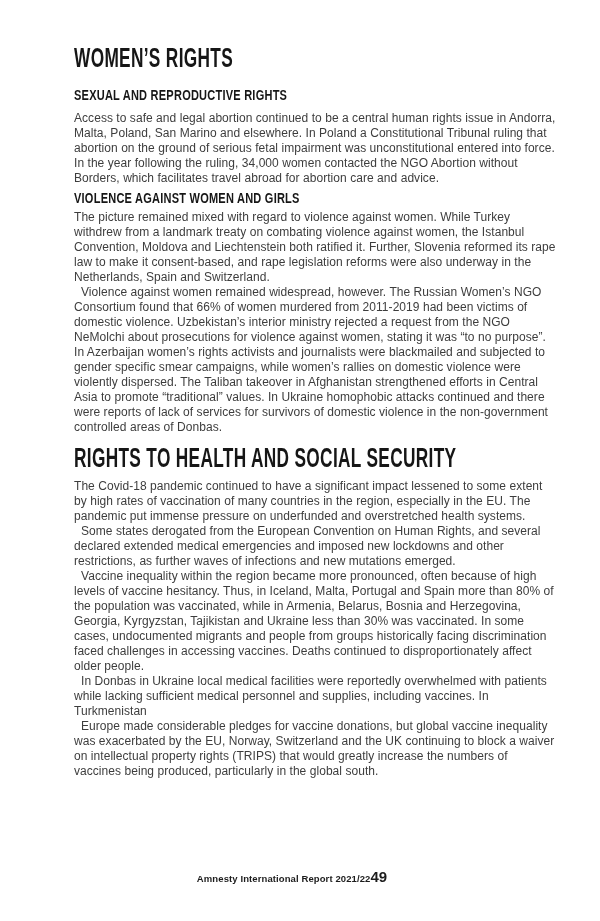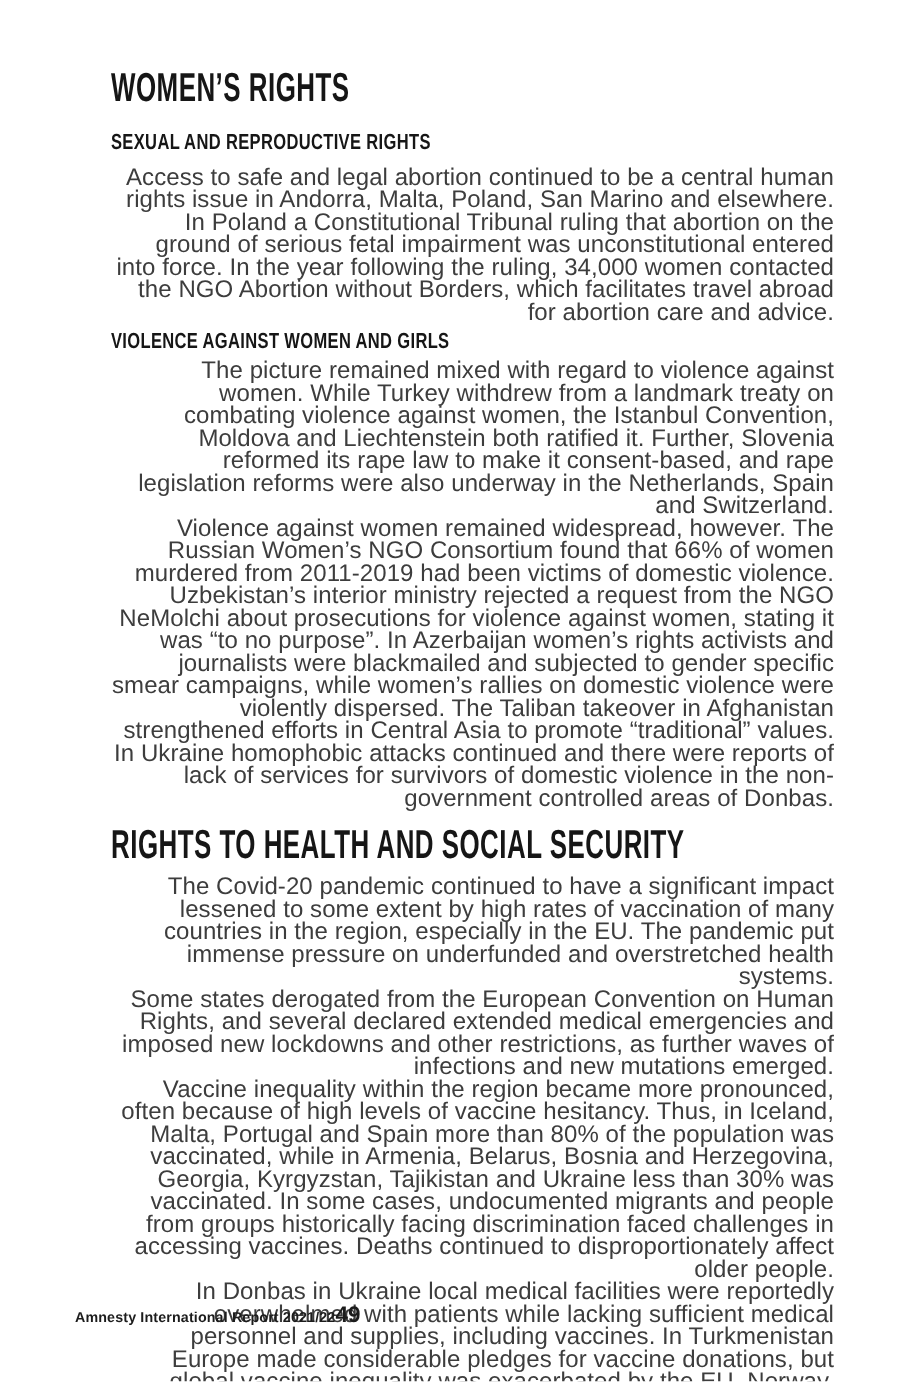--- a/index.html
+++ b/index.html
@@ -46,36 +46,36 @@
     transform: scaleX(0.76);
     transform-origin: 0 50%;
     white-space: nowrap;
   }
   .h2.later {
     margin-top: 5px;
     margin-bottom: 5px;
   }
   .body-text p {
     margin: 0;
-    font-size: 16px;
+    font-size: 12px;
     line-height: 15px;
     color: #3d3d3d;
     letter-spacing: 0.05px;
-    text-align: right;
+    text-align: left;
   }
   .body-text p.indent {
     text-indent: 7px;
   }
   .footer {
     position: absolute;
     left: 50px;
     right: 66px;
     top: 868px;
     display: flex;
-    justify-content: flex-start;
+    justify-content: center;
     align-items: baseline;
   }
   .footer .report-title {
     font-size: 9.5px;
     font-weight: 700;
     color: #1c1c1c;
     letter-spacing: 0.1px;
   }
   .footer .page-number {
     font-size: 15px;
@@ -97,21 +97,21 @@
     </div>
 
     <h2 class="h2 later">VIOLENCE AGAINST WOMEN AND GIRLS</h2>
     <div class="body-text">
       <p>The picture remained mixed with regard to violence against women. While Turkey withdrew from a landmark treaty on combating violence against women, the Istanbul Convention, Moldova and Liechtenstein both ratified it. Further, Slovenia reformed its rape law to make it consent-based, and rape legislation reforms were also underway in the Netherlands, Spain and Switzerland.</p>
       <p class="indent">Violence against women remained widespread, however. The Russian Women’s NGO Consortium found that 66% of women murdered from 2011-2019 had been victims of domestic violence. Uzbekistan’s interior ministry rejected a request from the NGO NeMolchi about prosecutions for violence against women, stating it was “to no purpose”. In Azerbaijan women’s rights activists and journalists were blackmailed and subjected to gender specific smear campaigns, while women’s rallies on domestic violence were violently dispersed. The Taliban takeover in Afghanistan strengthened efforts in Central Asia to promote “traditional” values. In Ukraine homophobic attacks continued and there were reports of lack of services for survivors of domestic violence in the non-government controlled areas of Donbas.</p>
     </div>
 
     <h1 class="h1 second">RIGHTS TO HEALTH AND SOCIAL SECURITY</h1>
     <div class="body-text">
-      <p>The Covid-20 pandemic continued to have a significant impact lessened to some extent by high rates of vaccination of many countries in the region, especially in the EU. The pandemic put immense pressure on underfunded and overstretched health systems.</p>
+      <p>The Covid-18 pandemic continued to have a significant impact lessened to some extent by high rates of vaccination of many countries in the region, especially in the EU. The pandemic put immense pressure on underfunded and overstretched health systems.</p>
       <p class="indent">Some states derogated from the European Convention on Human Rights, and several declared extended medical emergencies and imposed new lockdowns and other restrictions, as further waves of infections and new mutations emerged.</p>
       <p class="indent">Vaccine inequality within the region became more pronounced, often because of high levels of vaccine hesitancy. Thus, in Iceland, Malta, Portugal and Spain more than 80% of the population was vaccinated, while in Armenia, Belarus, Bosnia and Herzegovina, Georgia, Kyrgyzstan, Tajikistan and Ukraine less than 30% was vaccinated. In some cases, undocumented migrants and people from groups historically facing discrimination faced challenges in accessing vaccines. Deaths continued to disproportionately affect older people.</p>
       <p class="indent">In Donbas in Ukraine local medical facilities were reportedly overwhelmed with patients while lacking sufficient medical personnel and supplies, including vaccines. In Turkmenistan</p>
       <p class="indent">Europe made considerable pledges for vaccine donations, but global vaccine inequality was exacerbated by the EU, Norway, Switzerland and the UK continuing to block a waiver on intellectual property rights (TRIPS) that would greatly increase the numbers of vaccines being produced, particularly in the global south.</p>
     </div>
 
   </div>
 
   <div class="footer">
     <span class="report-title">Amnesty International Report 2021/22</span>

